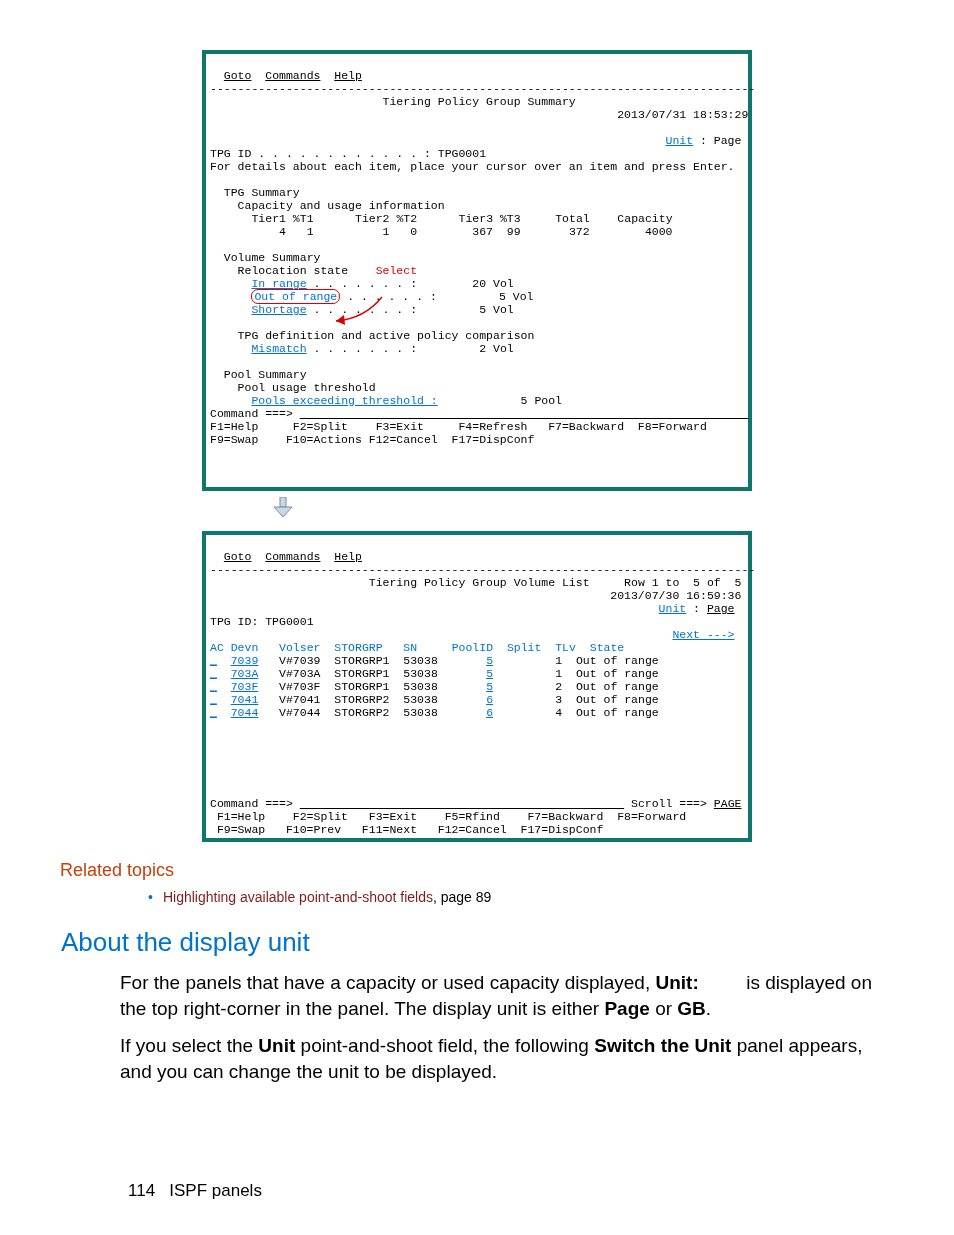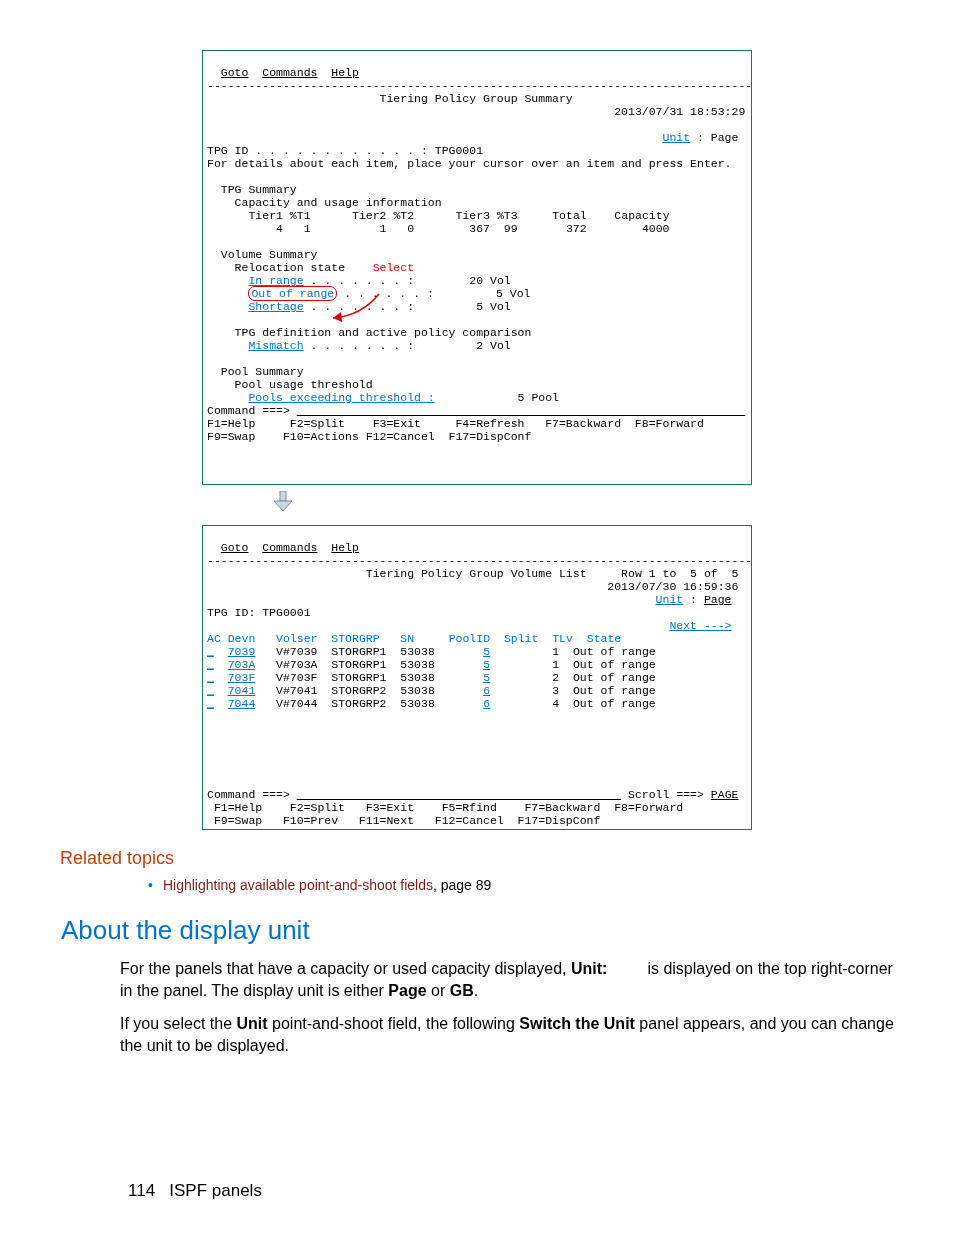--- a/index.html
+++ b/index.html
@@ -11,21 +11,21 @@
     font-size: 14px;
   }
   .page {
     width: 954px;
     height: 1235px;
     position: relative;
     box-sizing: border-box;
     padding: 50px 60px 30px 60px;
   }
   .panel {
-    border: 1px solid #0f766e;
+    border: 4px solid #0f766e;
     font-family: "Courier New", monospace;
     font-size: 11.5px;
     line-height: 13px;
     white-space: pre;
     padding: 2px 4px;
     margin: 0 auto 6px auto;
     color: #000;
     width: 550px;
     box-sizing: border-box;
   }
@@ -47,21 +47,21 @@
   }
   .h1 {
     font-family: Arial, sans-serif;
     font-weight: 300;
     font-size: 26px;
     color: #0073cf;
     margin: 22px 0 12px 1px;
   }
   .body-text {
     font-family: Arial, sans-serif;
-    font-size: 16px;
+    font-size: 19px;
     line-height: 1.35;
     margin: 0 0 12px 0;
   }
   .indent { margin-left: 60px; }
   .link { color: #7f1d1d; }
   .bullet-row { display:flex; align-items:flex-start; margin-left: 88px; }
   .bullet { color:#0073cf; margin-right: 10px; }
   .footer {
     position: absolute;
     bottom: 34px;

